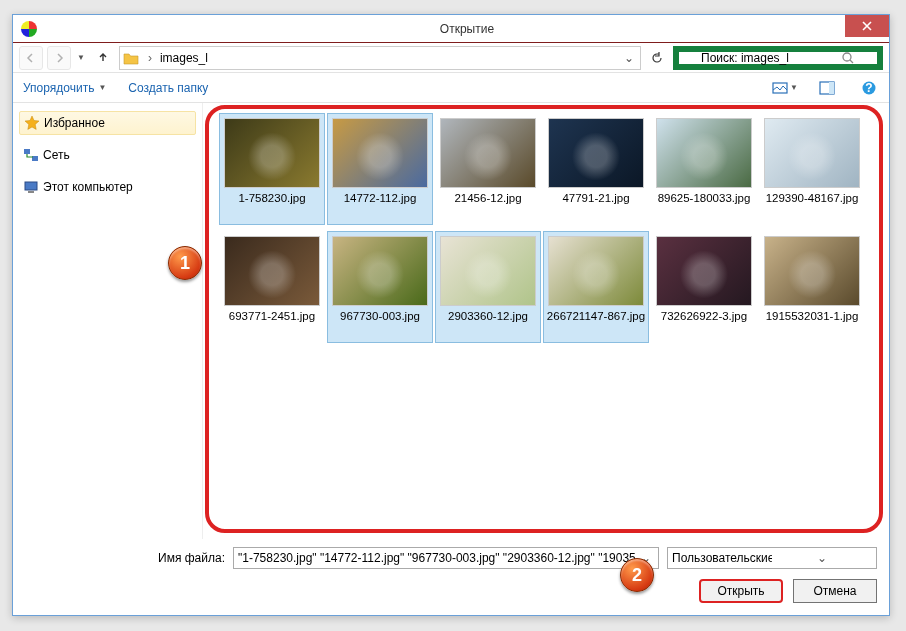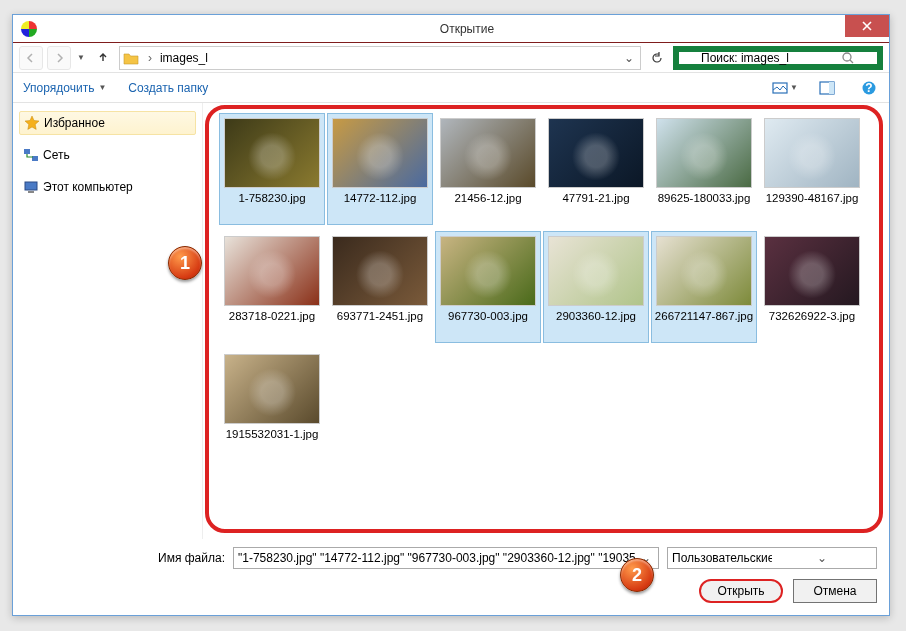--- a/index.html
+++ b/index.html
@@ -46,21 +46,21 @@
 .footer { padding: 8px 12px 12px; position: relative; }
 .file-row { display: flex; align-items: center; gap: 8px; margin-bottom: 10px; }
 .file-row .lbl { text-align: right; width: 200px; }
 .file-row .fname-input { flex: 1; height: 22px; border: 1px solid #aaa; padding: 0 4px; background: #fff; display: flex; align-items: center; white-space: nowrap; overflow: hidden; }
 .file-row .fname-input .dd { width: 16px; text-align: center; color: #555; }
 .file-row .filter { width: 210px; height: 22px; border: 1px solid #aaa; padding: 0 4px; background: #fff; display: flex; align-items: center; }
 .file-row .filter span { flex: 1; white-space: nowrap; overflow: hidden; }
 .file-row .filter .dd { width: 16px; text-align: center; color: #555; }
 .btn-row { display: flex; justify-content: flex-end; gap: 10px; }
 .btn { min-width: 84px; height: 24px; border: 1px solid #737373; background: #f1f1f1; display: flex; align-items: center; justify-content: center; cursor: pointer; }
-.btn.primary { border: 2px solid #d22; border-radius: 12px; }
+.btn.primary { border: 2px solid #d22; border-radius: 4px; }
 .marker { position: absolute; width: 34px; height: 34px; border-radius: 50%; background: radial-gradient(circle at 35% 30%, #ff9a4a, #d63a12 70%, #9a2306); color: #fff; display: flex; align-items: center; justify-content: center; font-weight: bold; font-size: 18px; box-shadow: 0 2px 3px rgba(0,0,0,.4), inset 0 2px 2px rgba(255,255,255,.4); border: 1px solid #8a2a00; z-index: 20; }
 #m1 { left: 168px; top: 246px; }
 #m2 { left: 620px; top: 558px; }
 </style>
 </head>
 <body>
 
 <div class="window">
 
   <div class="titlebar">
@@ -195,24 +195,20 @@
           </div>
           <div class="file">
             <div class="thumb" style="--c1: #cfe1ec; --c2: #4a6a43;"></div>
             <div class="fname">89625-180033.jpg</div>
           </div>
           <div class="file">
             <div class="thumb" style="--c1: #dfeaf1; --c2: #a0b4c2;"></div>
             <div class="fname">129390-48167.jpg</div>
           </div>
           <div class="file">
-            <div class="thumb" style="--c1: #e8e2da; --c2: #8a3018;"></div>
-            <div class="fname">283718-0221.jpg</div>
-          </div>
-          <div class="file">
             <div class="thumb" style="--c1: #3a2a1d; --c2: #7a5a3a;"></div>
             <div class="fname">693771-2451.jpg</div>
           </div>
           <div class="file selected">
             <div class="thumb" style="--c1: #c8b482; --c2: #4a6a1a;"></div>
             <div class="fname">967730-003.jpg</div>
           </div>
           <div class="file selected">
             <div class="thumb" style="--c1: #e8e3d5; --c2: #b0c48a;"></div>
             <div class="fname">2903360-12.jpg</div>

